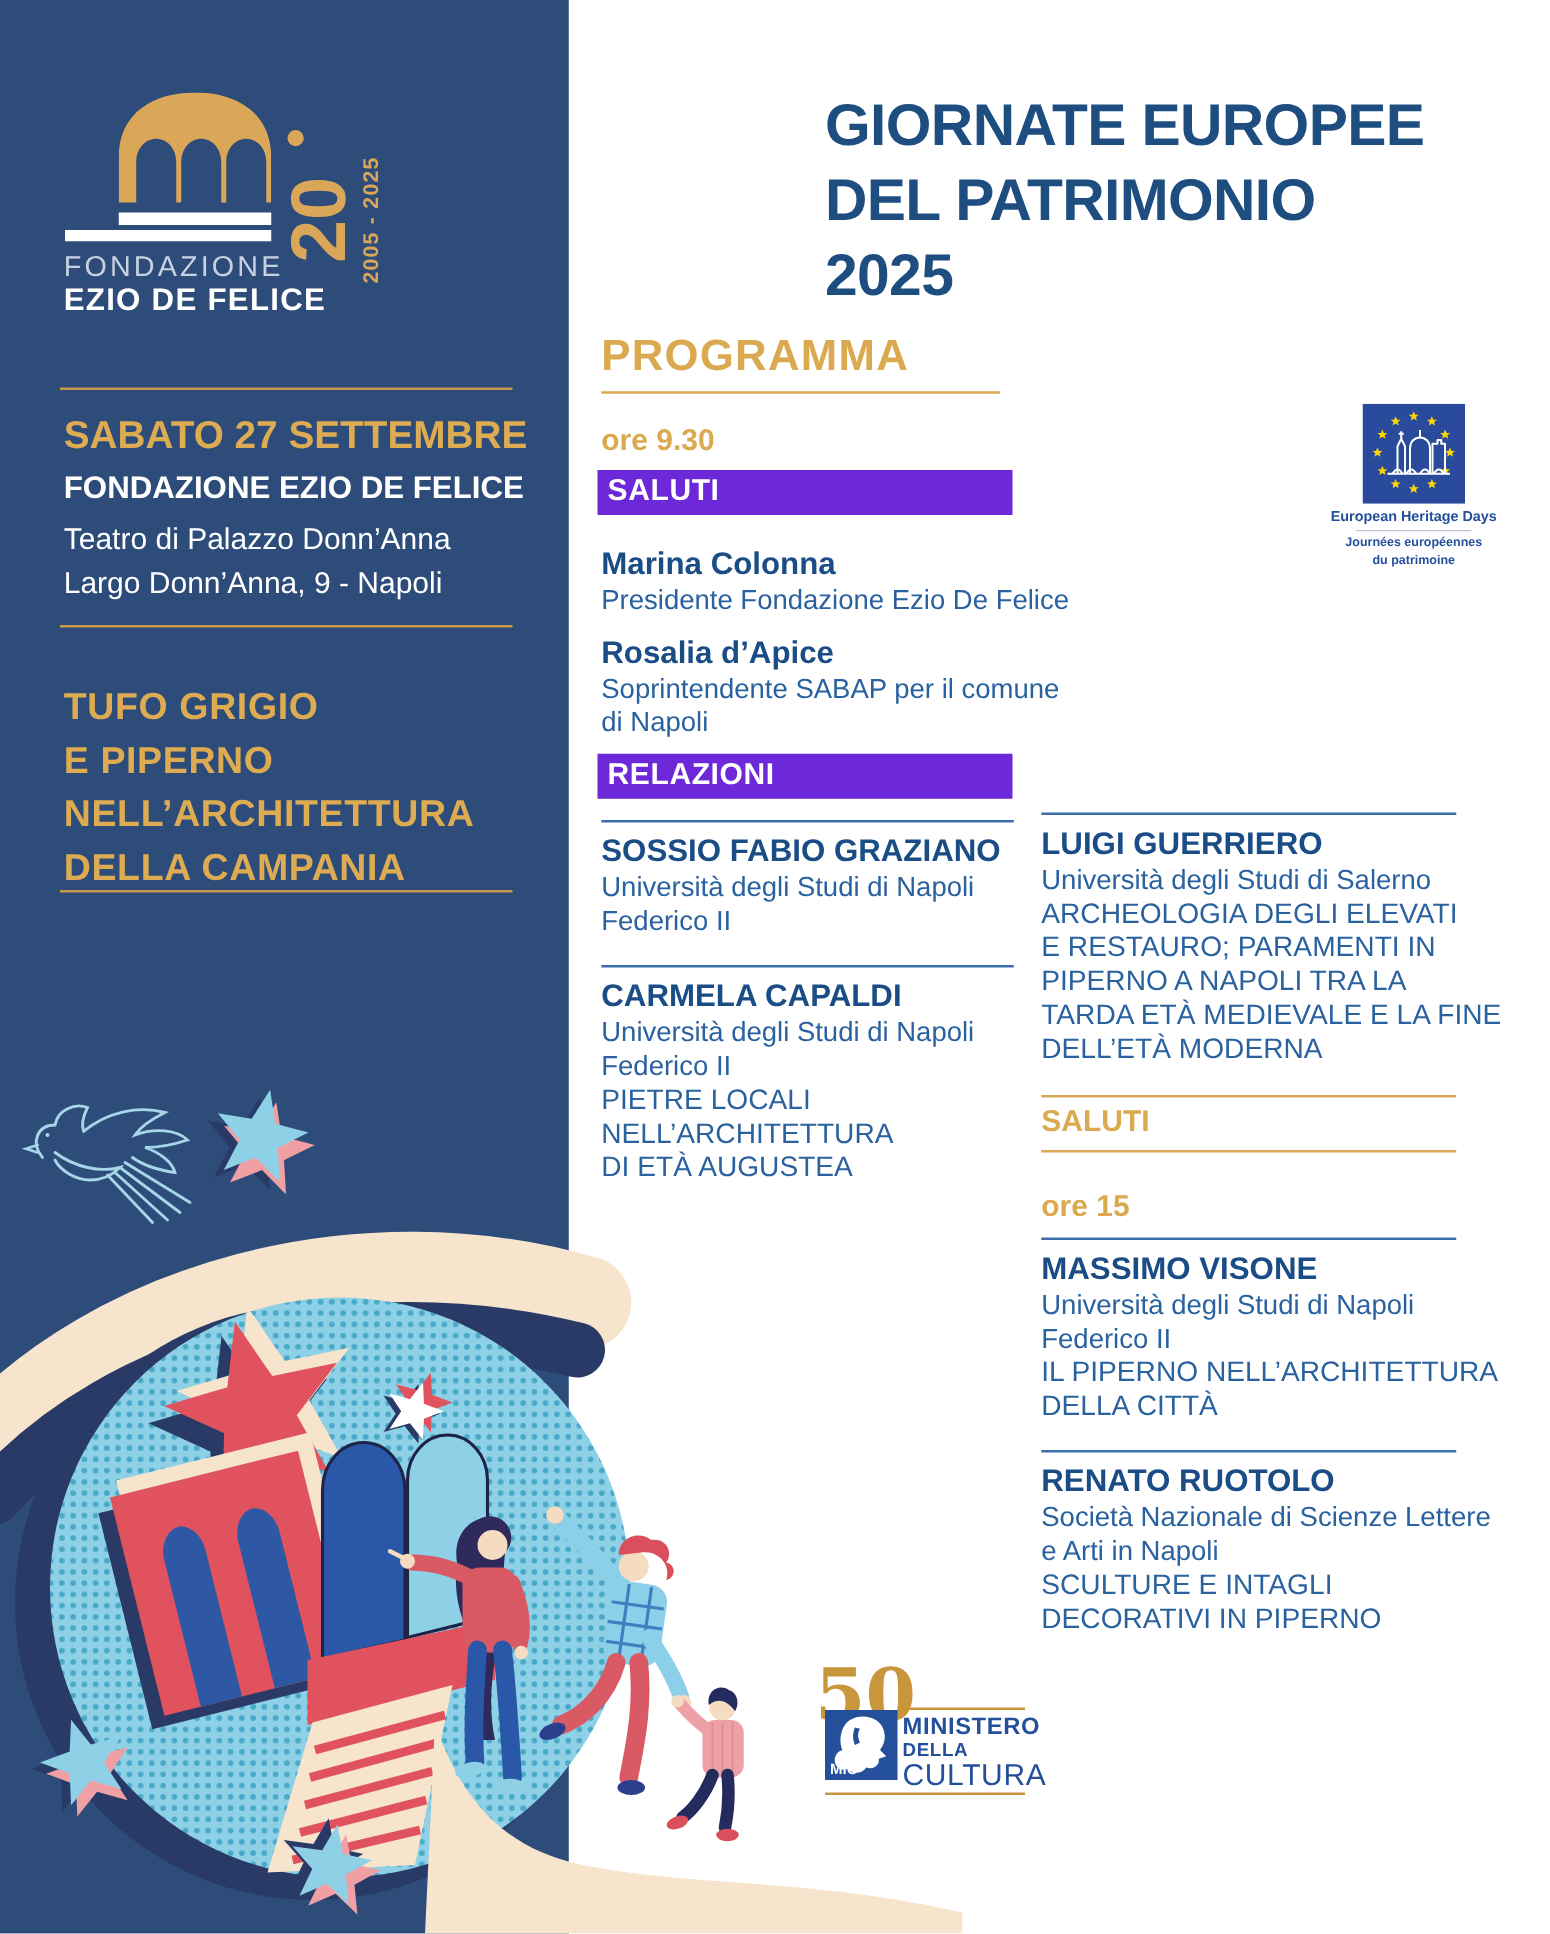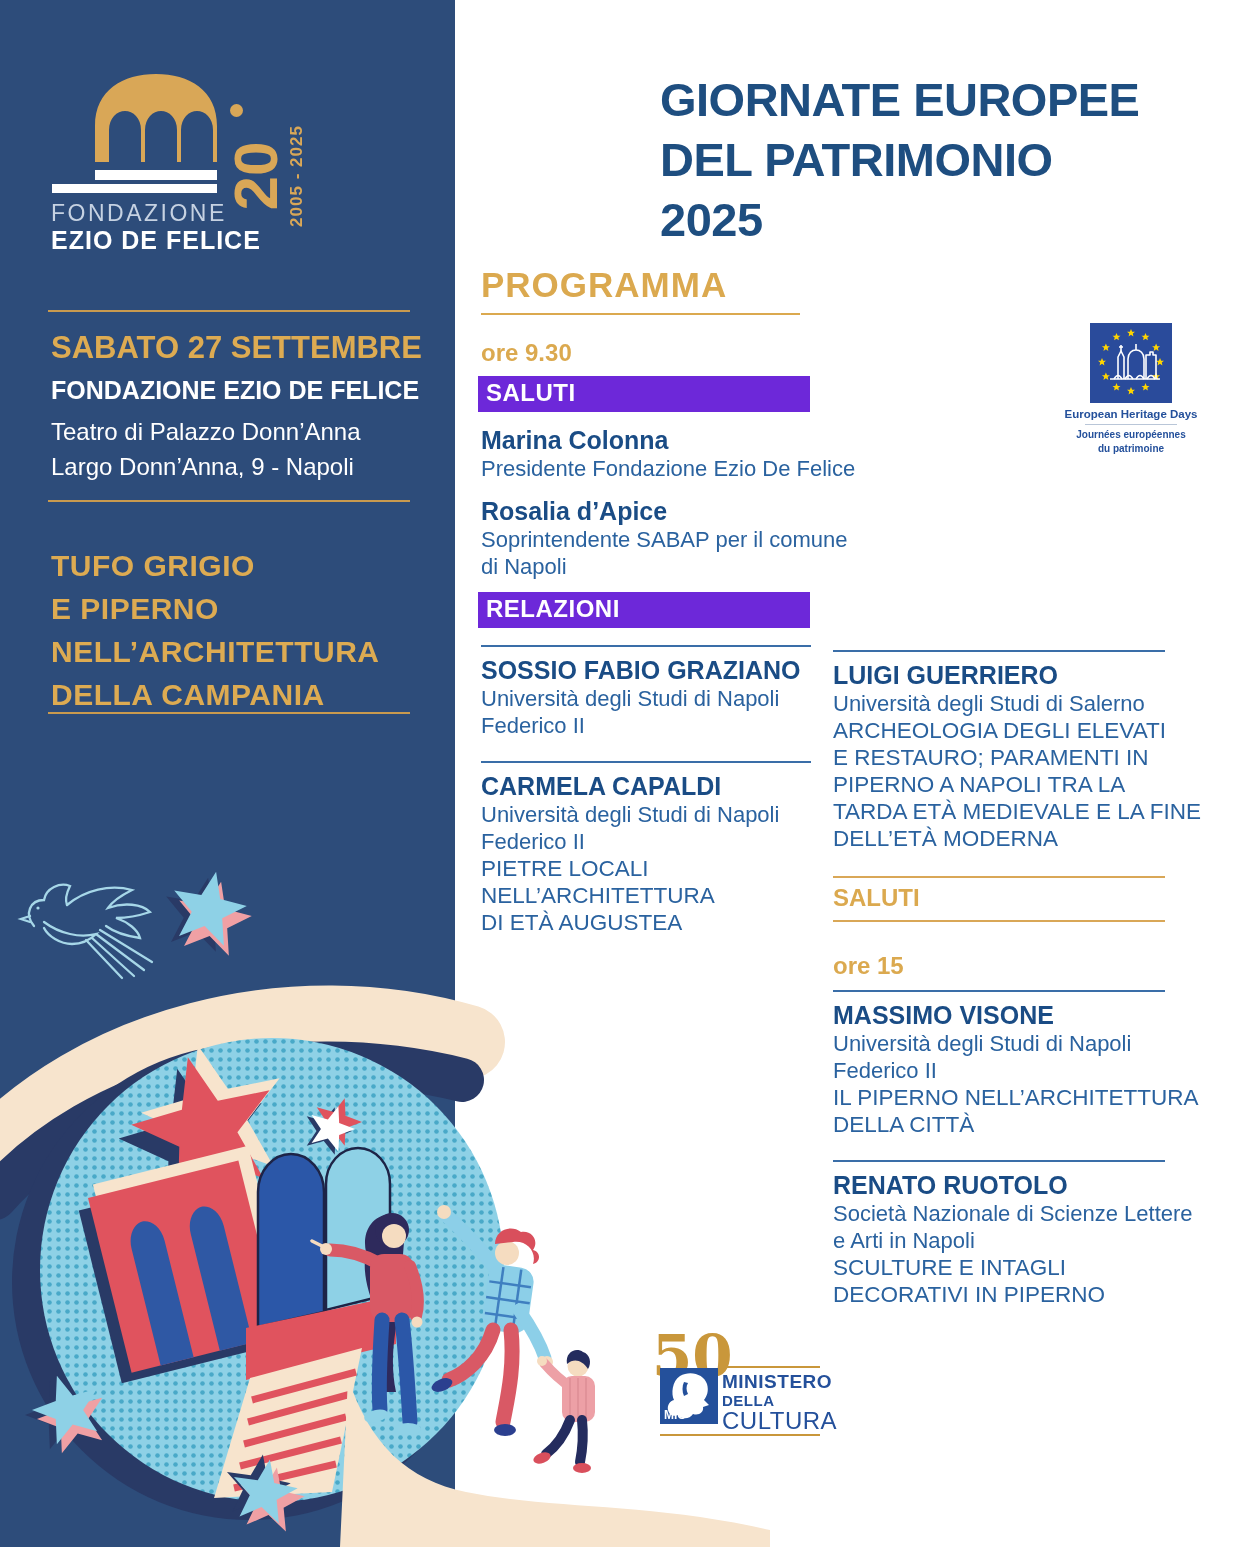--- a/index.html
+++ b/index.html
@@ -34,21 +34,21 @@
   .eu-cap2{font-size:10px;font-weight:bold;color:#24509b;line-height:14px;}
   
   .col-left{position:absolute;left:481px;top:266px;width:330px;}
   .col-right{position:absolute;left:833px;top:650px;width:332px;}
   .programma{font-size:35px;font-weight:bold;color:#dba94f;letter-spacing:1px;line-height:38px;}
   .prule{height:2px;background:#dba94f;margin-top:9px;width:319px;}
   .ore{margin-top:24px;font-size:24px;font-weight:bold;color:#dba94f;line-height:28px;}
   .banner{margin-top:9px;margin-left:-3px;width:332px;box-sizing:border-box;background:#6d28d9;
           color:#ffffff;font-weight:bold;font-size:24px;padding:3px 0 5px 8px;letter-spacing:0.5px;}
   .banner.relazioni{margin-top:12px;}
-  .greeter{margin-top:13px;}
+  .greeter{margin-top:24px;}
   .greeter + .greeter{margin-top:14px;}
   .sp-name{font-size:25px;font-weight:bold;color:#1a4c85;line-height:30px;}
   .sp-role,.sp-aff{font-size:22px;color:#2a629f;line-height:27px;white-space:pre;}
   .sp-talk{font-size:22.5px;color:#2a629f;line-height:27px;white-space:pre;}
   .brule{height:2px;background:#3a6ea8;margin-top:17px;}
   .grule{height:2px;background:#d9a757;}
   .speaker{margin-top:8px;}
   .mt22{margin-top:22px;} .mt24{margin-top:24px;} .mt8{margin-top:8px;}
   .mt30{margin-top:30px;} .mt10{margin-top:10px;}
   

